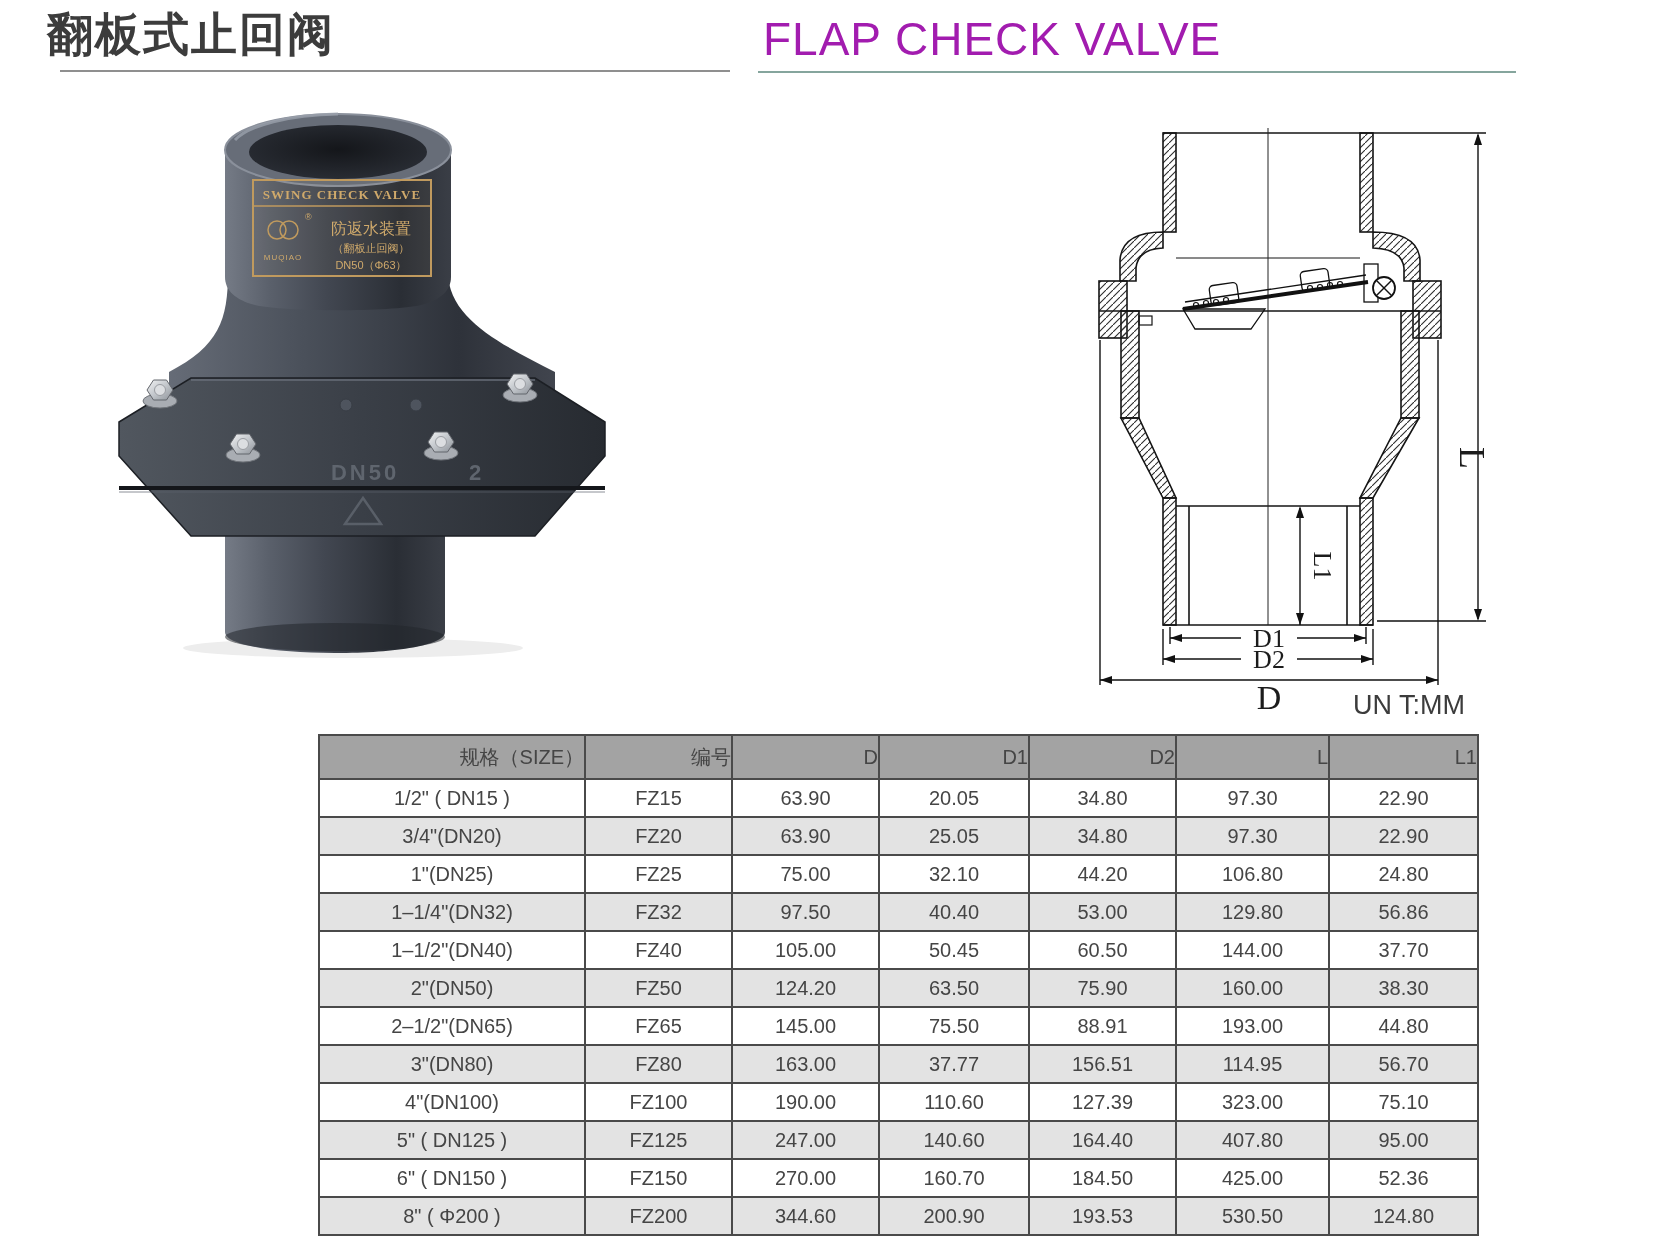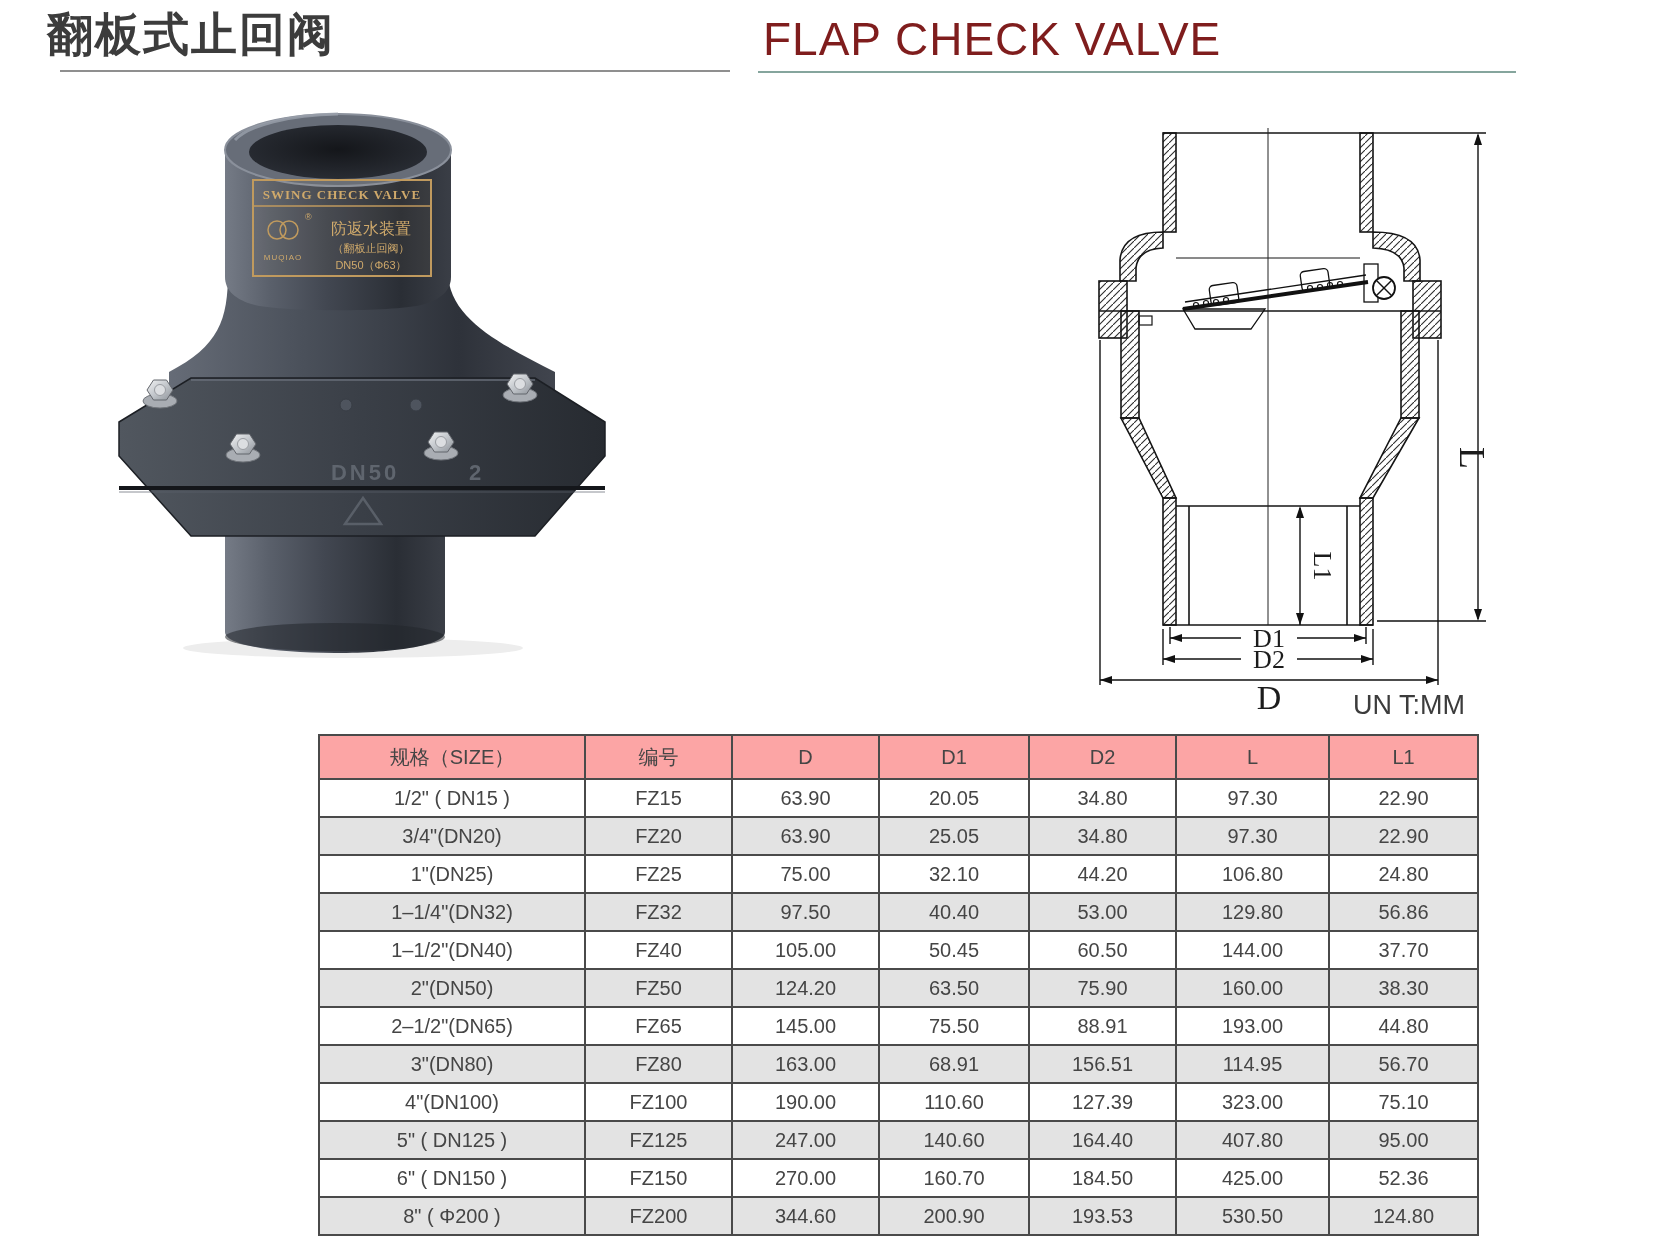--- a/index.html
+++ b/index.html
@@ -1,30 +1,30 @@
 <!DOCTYPE html>
 <html><head>
 <meta charset="utf-8">
 <style>
   html,body{margin:0;padding:0;background:#ffffff;}
   .page{position:relative;width:1516px;height:1256px;background:#fff;overflow:hidden;
         font-family:"Liberation Sans",sans-serif;}
   .title-zh{position:absolute;left:47px;top:4px;font-size:46px;font-weight:bold;
             color:#3c3c3c;letter-spacing:2px;}
-  .title-en{position:absolute;left:763px;top:12px;font-size:46px;color:#7f1d1d;letter-spacing:1px;}
+  .title-en{position:absolute;left:763px;top:12px;font-size:46px;color:#a21caf;letter-spacing:1px;}
   .rule{position:absolute;height:2px;}
   .rule-left{left:60px;top:70px;width:670px;background:#8f8f8f;}
   .rule-right{left:758px;top:71px;width:864px;background:#85a59d;}
   .photo{position:absolute;left:103px;top:92px;width:525px;height:570px;}
   .drawing{position:absolute;left:1008px;top:108px;width:484px;height:620px;}
   .spec-table{position:absolute;left:318px;top:734px;width:1159px;border-collapse:collapse;
               table-layout:fixed;}
   .spec-table th,.spec-table td{border:2px solid #4a4a4a;text-align:center;padding:0;
               font-size:20px;color:#454545;font-weight:normal;}
-  .spec-table th{background:#fca5a5;height:42px;}
+  .spec-table th{background:#a3a3a3;height:42px;text-align:right;}
   .spec-table td{height:36px;background:#ffffff;}
   .spec-table tr.alt td{background:#e3e3e3;}
   .dim-serif{font-family:"Liberation Serif",serif;fill:#1c1c1c;}
   .unit-note{font-family:"Liberation Sans",sans-serif;fill:#3c3c3c;}
 </style>
 </head>
 <body>
 
 <div class="page">
 
@@ -309,21 +309,21 @@
           <td>145.00</td>
           <td>75.50</td>
           <td>88.91</td>
           <td>193.00</td>
           <td>44.80</td>
         </tr>
         <tr class="alt">
           <td>3"(DN80)</td>
           <td>FZ80</td>
           <td>163.00</td>
-          <td>68.91</td>
+          <td>37.77</td>
           <td>156.51</td>
           <td>114.95</td>
           <td>56.70</td>
         </tr>
         <tr>
           <td>4"(DN100)</td>
           <td>FZ100</td>
           <td>190.00</td>
           <td>110.60</td>
           <td>127.39</td>

